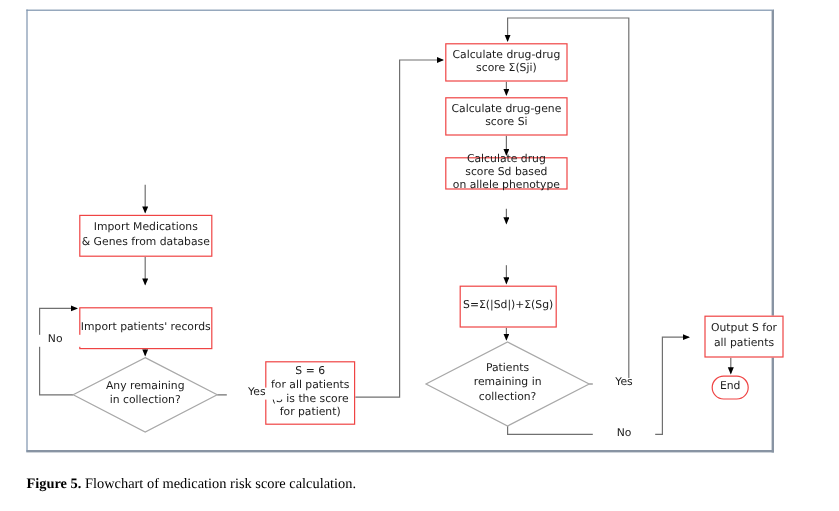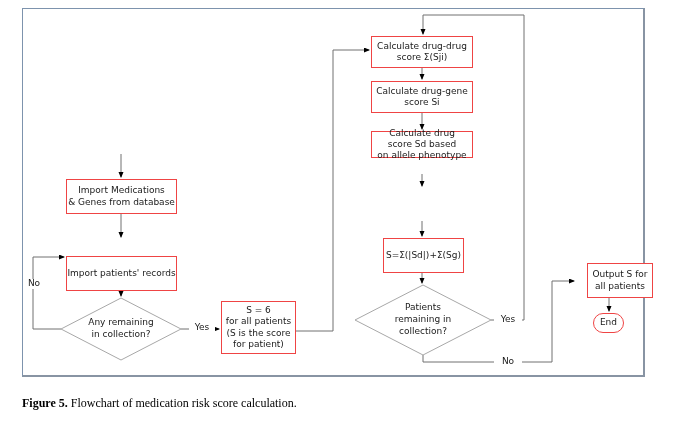--- a/index.html
+++ b/index.html
@@ -19,21 +19,21 @@
     font-size:9px; line-height:1.25; color:#1a1a1a; white-space:pre-line;
   }
   .oval { border-radius:19px; }
   .pill { border-radius:10px; }
   .diamond-label {
     position:absolute; display:flex; align-items:center; justify-content:center;
     text-align:center; font-size:9px; line-height:1.3; color:#1a1a1a; white-space:pre-line;
   }
   .edge-label {
     position:absolute; font-size:9px; color:#1a1a1a; background:#ffffff;
-    text-align:center; padding:0 1px; line-height:1.1;
+    text-align:center; padding:0 13px; line-height:1.1;
   }
   .caption {
     position:absolute; left:22px; top:396px; margin:0;
     font-family:"Liberation Serif","DejaVu Serif",serif; font-size:12px; color:#000000;
   }
   .caption b { font-weight:bold; }
 </style>
 </head>
 <body>
 

